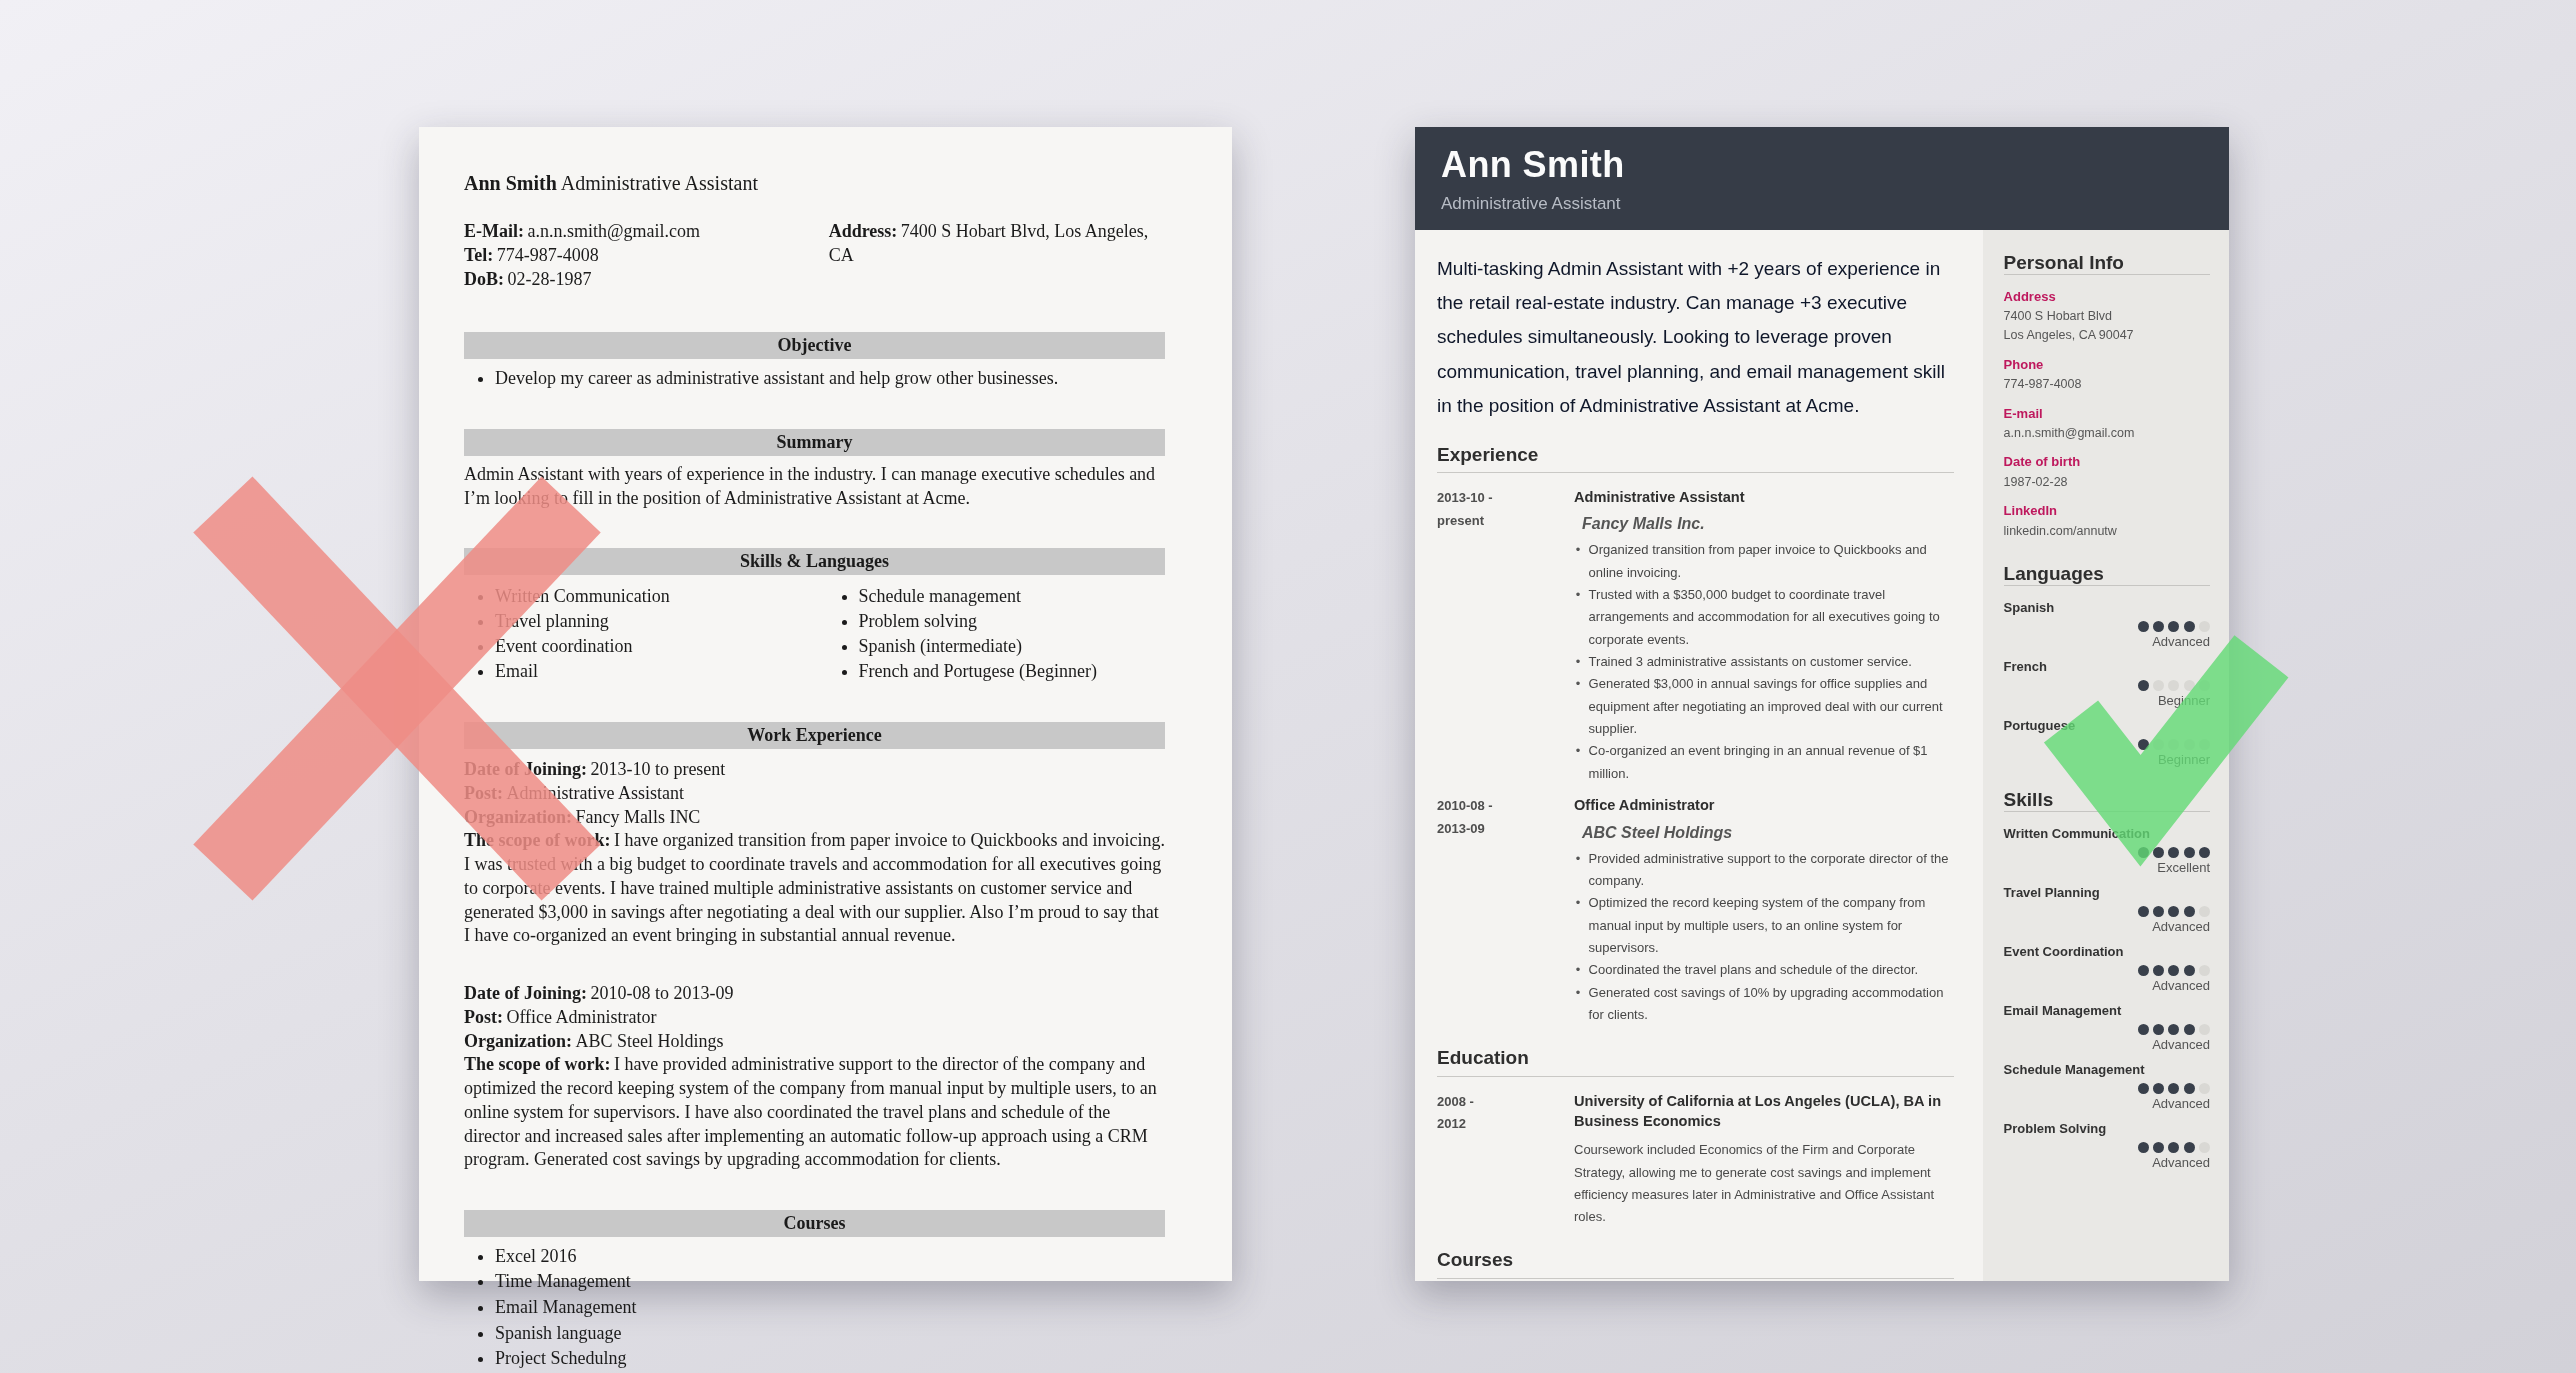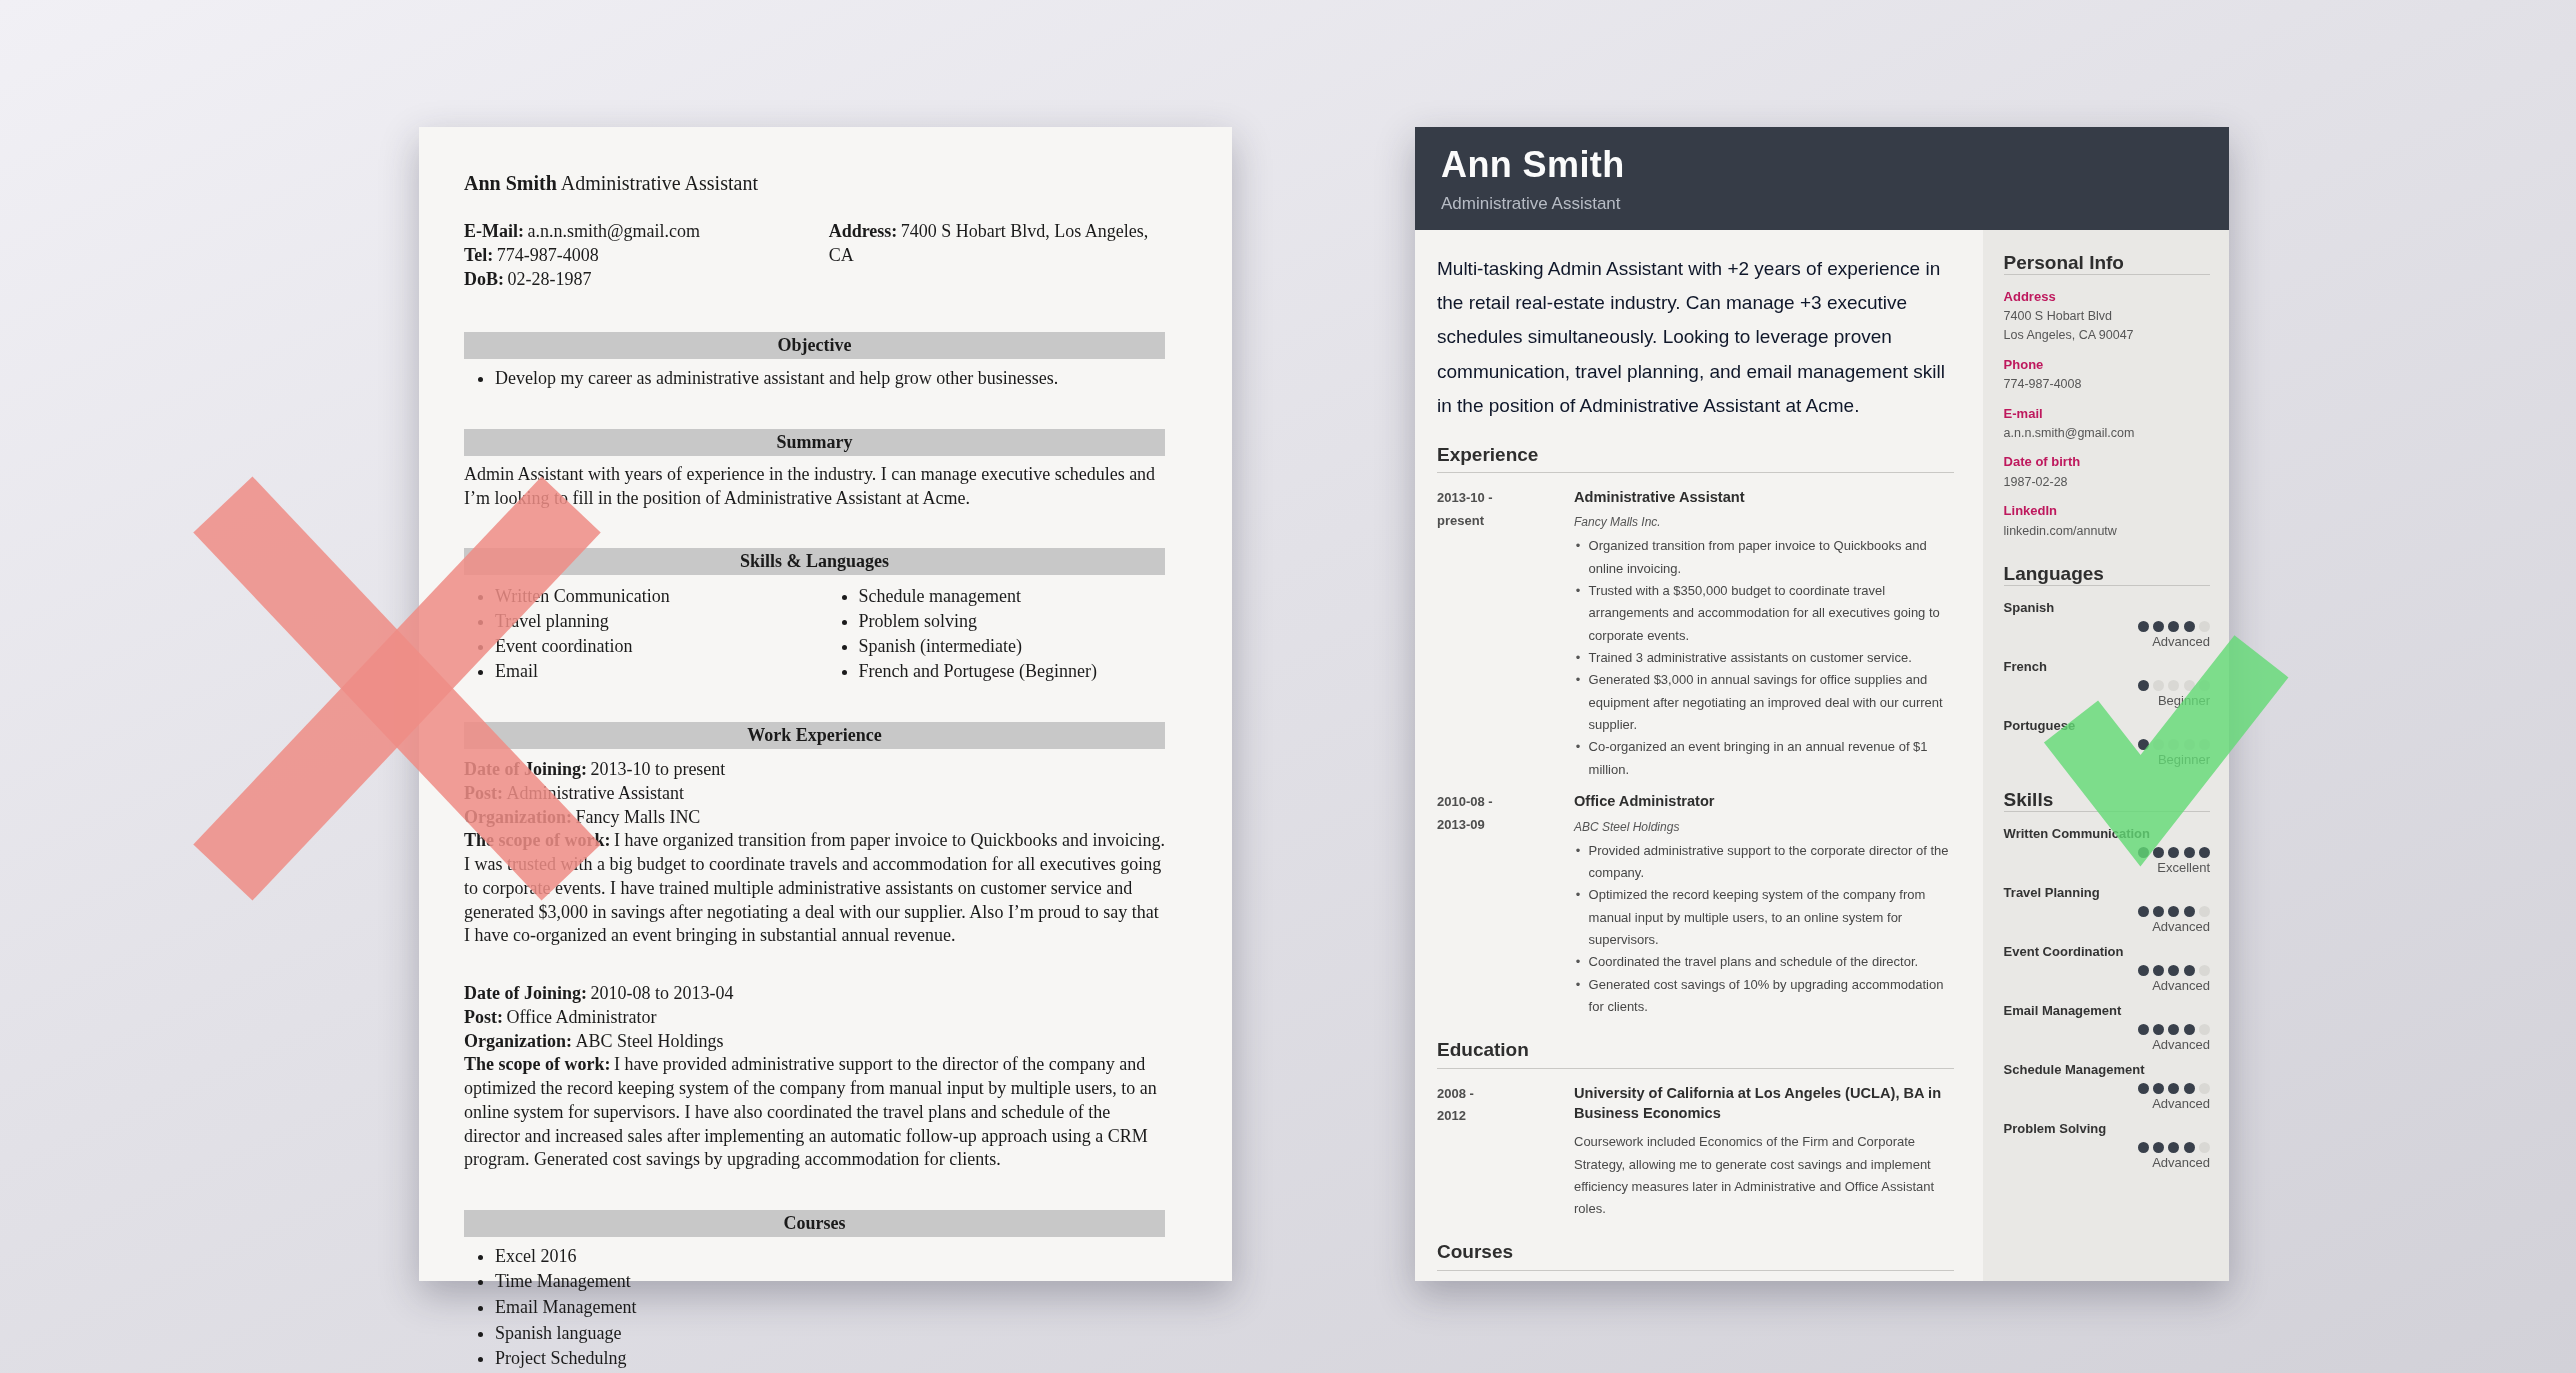--- a/index.html
+++ b/index.html
@@ -39,21 +39,21 @@
   .rr-subtitle{color:#b7bcc5;font-size:17px;margin-top:7.7px;}
   .rr-body{position:absolute;top:103px;bottom:0;left:0;right:246px;
     padding:22px 29px 0 22px;overflow:hidden;}
   .rr-summary{font-size:19px;line-height:1.8;color:#0f172a;margin:0 0 8.6px;}
   .rr-h2{font-size:19px;font-weight:bold;color:#2e2e2e;border-bottom:1.7px solid #c9c8c5;
     padding-bottom:6.9px;margin:20.6px 0 13.7px;}
   .rr-job{display:flex;margin-bottom:10.3px;}
   .rr-date{width:137px;flex:none;font-size:13px;font-weight:bold;color:#4e4e4e;line-height:1.75;}
   .rr-main{flex:1;}
   .rr-job-title{font-size:14.6px;font-weight:bold;color:#2e2e2e;margin:0 0 7.7px;line-height:1.4;}
-  .rr-company{font-size:12px;font-style:italic;color:#555;margin:0 0 6px;}
+  .rr-company{font-size:16px;font-style:italic;color:#555;margin:0 8px 6px;font-weight:bold;}
   .rr-bullets{list-style:none;margin:0;padding:0;font-size:13px;line-height:1.72;color:#474747;}
   .rr-bullets li{position:relative;padding-left:14.6px;}
   .rr-bullets li::before{content:"\2022";position:absolute;left:1.7px;color:#555;}
   .rr-edu-desc{font-size:13px;line-height:1.72;color:#4a4a4a;margin:1.7px 0 0;}
   .rr-indent{margin-left:137px;}
   .rr-simple{list-style:none;margin:0;padding:0;}
   .rr-simple li{font-size:13px;font-weight:bold;color:#3b3b3b;line-height:1.55;margin-bottom:13px;}
   .rr-sidebar{position:absolute;top:103px;bottom:0;right:0;width:246px;background:#e9e8e5;
     padding:22px 19px 0 20.6px;box-sizing:border-box;}
   .sb-h2{font-size:19px;font-weight:bold;color:#2e2e2e;border-bottom:1.7px solid #c6c5c2;
@@ -127,21 +127,21 @@
     <div class="lr-jobs">
 
         <div class="lr-job">
           <p><b>Date of Joining:</b><span>2013-10 to present</span></p>
           <p><b>Post:</b><span>Administrative Assistant</span></p>
           <p><b>Organization:</b><span>Fancy Malls INC</span></p>
           <p class="lr-scope"><b>The scope of work:</b><span>I have organized transition from paper invoice to Quickbooks and invoicing. I was trusted with a big budget to coordinate travels and accommodation for all executives going to corporate events. I have trained multiple administrative assistants on customer service and generated $3,000 in savings after negotiating a deal with our supplier. Also I’m proud to say that I have co-organized an event bringing in substantial annual revenue.</span></p>
         </div>
 
         <div class="lr-job">
-          <p><b>Date of Joining:</b><span>2010-08  to 2013-04</span></p>
+          <p><b>Date of Joining:</b><span>2010-08  to 2013-09</span></p>
           <p><b>Post:</b><span>Office Administrator</span></p>
           <p><b>Organization:</b><span>ABC Steel Holdings</span></p>
           <p class="lr-scope"><b>The scope of work:</b><span>I have provided administrative support to the director of the company and optimized the record keeping system of the company from manual input by multiple users, to an online system for supervisors. I have also coordinated the travel plans and schedule of the director and increased sales after implementing an automatic follow-up approach using a CRM program. Generated cost savings by upgrading accommodation for clients.</span></p>
         </div>
       </div>
 
     <div class="lr-bar">Courses</div>
     <ul class="lr-courses">
 
     <li>Excel 2016</li>

